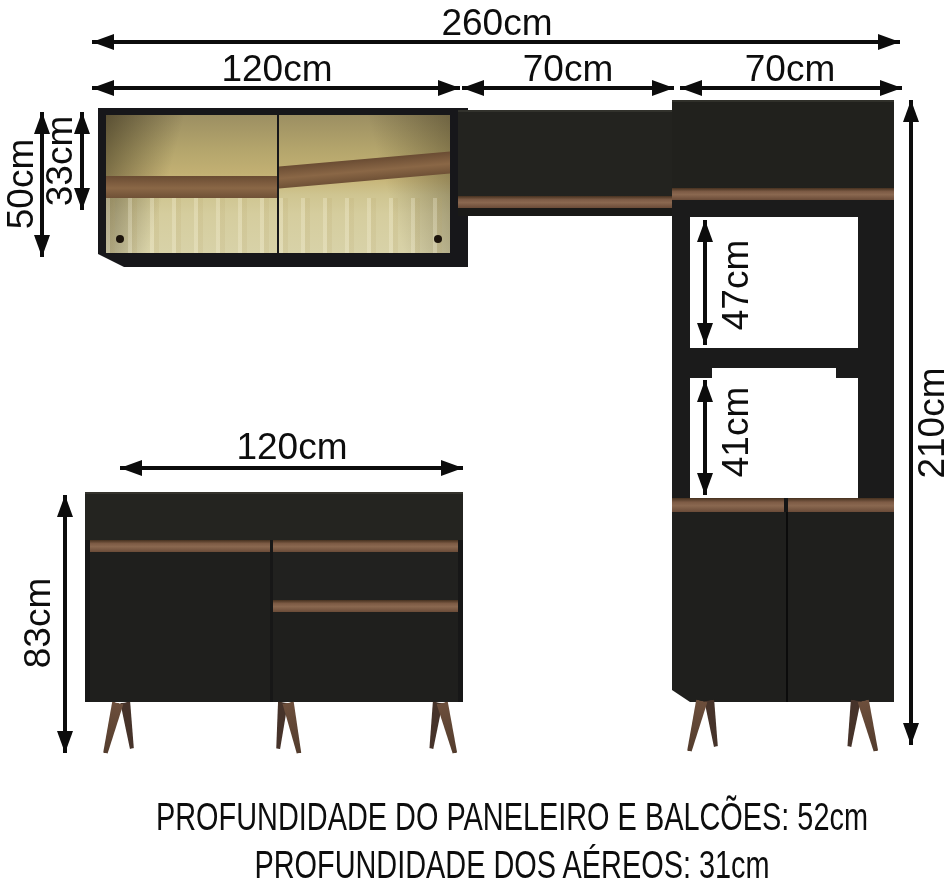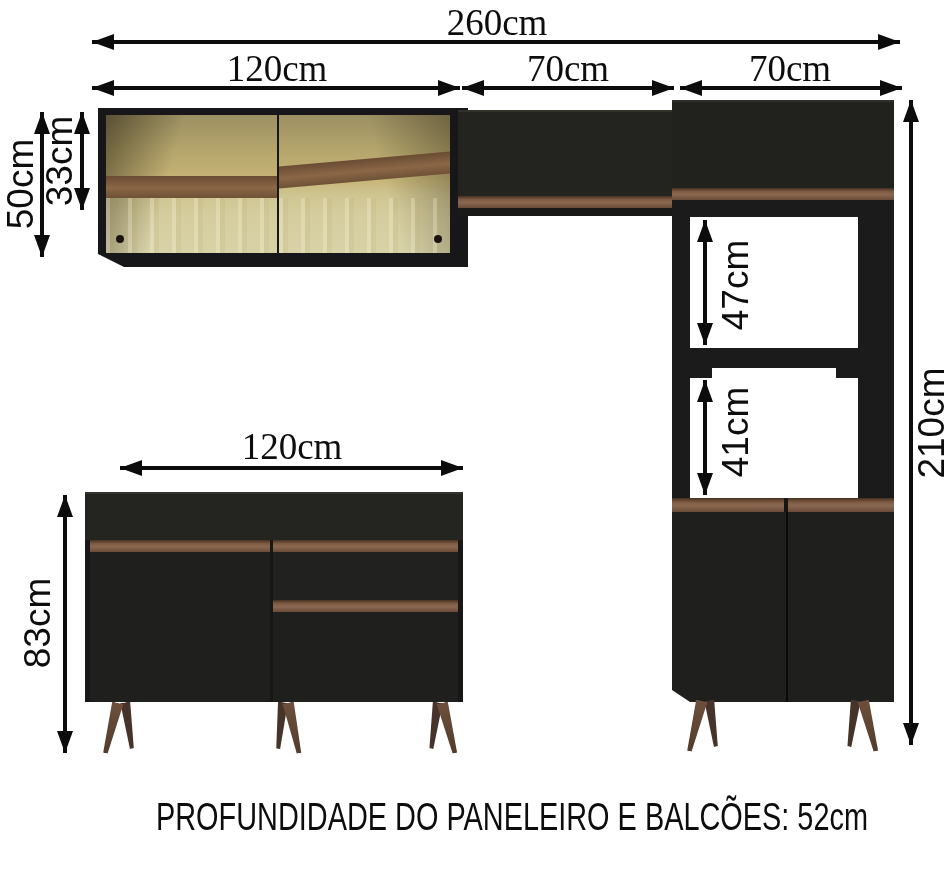--- a/index.html
+++ b/index.html
@@ -12,21 +12,21 @@
     border:8px solid transparent;border-left:0;border-right:22px solid #0c0c0c;}
   .ha::after{content:"";position:absolute;right:0;top:-10px;width:0;height:0;
     border:8px solid transparent;border-right:0;border-left:22px solid #0c0c0c;}
   .va{position:absolute;width:0;border-left:4px solid #0c0c0c;}
   .va::before{content:"";position:absolute;top:0;left:-10px;width:0;height:0;
     border:8px solid transparent;border-top:0;border-bottom:22px solid #0c0c0c;}
   .va::after{content:"";position:absolute;bottom:0;left:-10px;width:0;height:0;
     border:8px solid transparent;border-bottom:0;border-top:22px solid #0c0c0c;}
 
   .dl{position:absolute;font-size:37px;line-height:1;color:#0d0d0d;white-space:nowrap;
-      transform:translateX(-50%);font-family:Liberation Serif, serif;}
+      transform:translateX(-50%);}
   .dlv{position:absolute;font-size:37px;line-height:1;color:#0d0d0d;white-space:nowrap;
       transform:translate(-50%,-50%) rotate(-90deg);}
 
   
   .blackbox{position:absolute;background:#1e1e1c;}
   .wood{background:linear-gradient(180deg,#46311f 0%,#7d5b45 30%,#8a6850 55%,#6a4b38 100%);}
 
   
   .glasscab{position:absolute;left:98px;top:108px;width:370px;height:159px;background:#17171a;
     clip-path:polygon(0 0,100% 0,100% 100%,26px 100%,0 calc(100% - 13px));}
@@ -156,14 +156,17 @@
   <span class="leg back" style="left:122px;top:702px;transform:rotate(-8deg)"></span>
   <span class="leg" style="left:104px;top:702px;transform:rotate(14deg)"></span>
   <span class="leg back" style="left:274px;top:702px;transform:rotate(6deg)"></span>
   <span class="leg" style="left:286px;top:702px;transform:rotate(-12deg)"></span>
   <span class="leg back" style="left:428px;top:702px;transform:rotate(8deg)"></span>
   <span class="leg" style="left:441px;top:702px;transform:rotate(-14deg)"></span>
 
   <div class="note" style="top:797px">
     <span>PROFUNDIDADE DO PANELEIRO E BALCÕES: 52cm</span>
   </div>
+  <div class="note" style="top:845px">
+    <span>PROFUNDIDADE DOS AÉREOS: 31cm</span>
+  </div>
 
 </div>
 
 </body></html>

